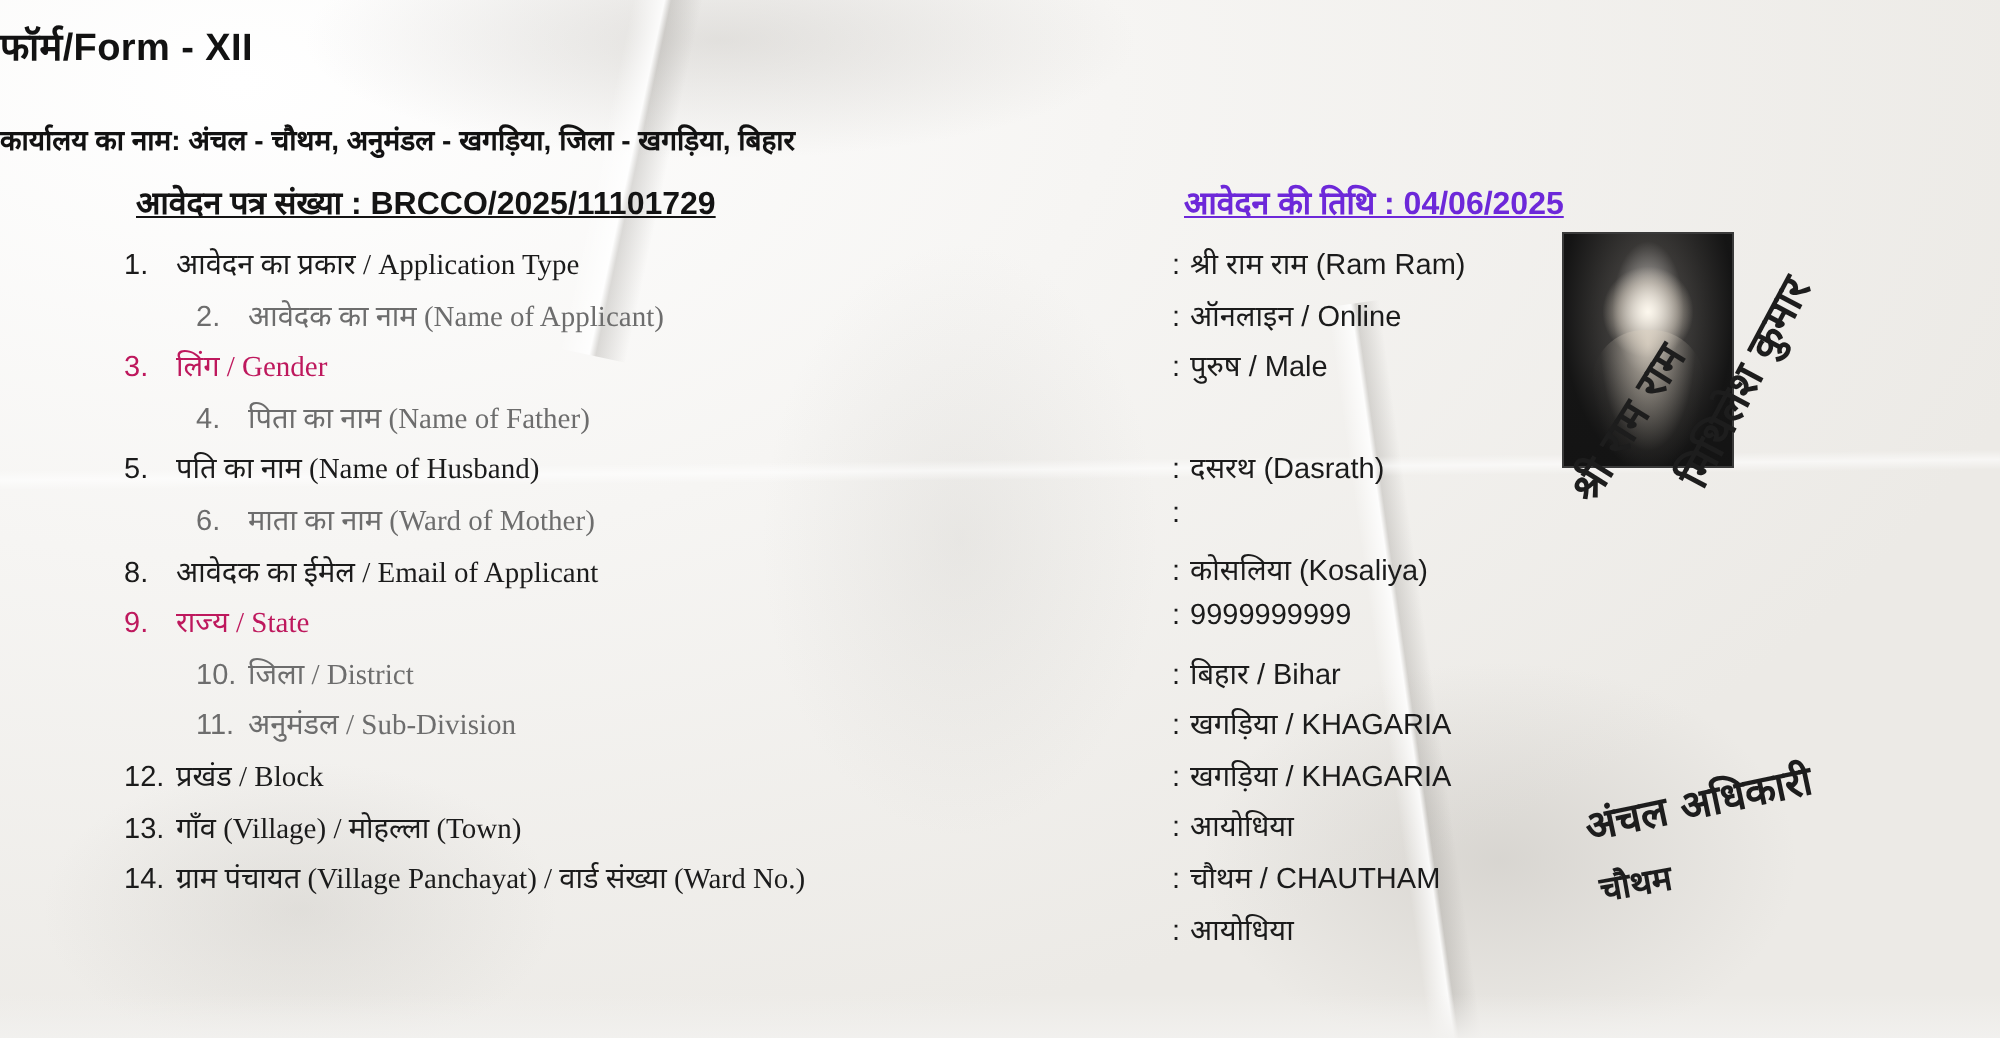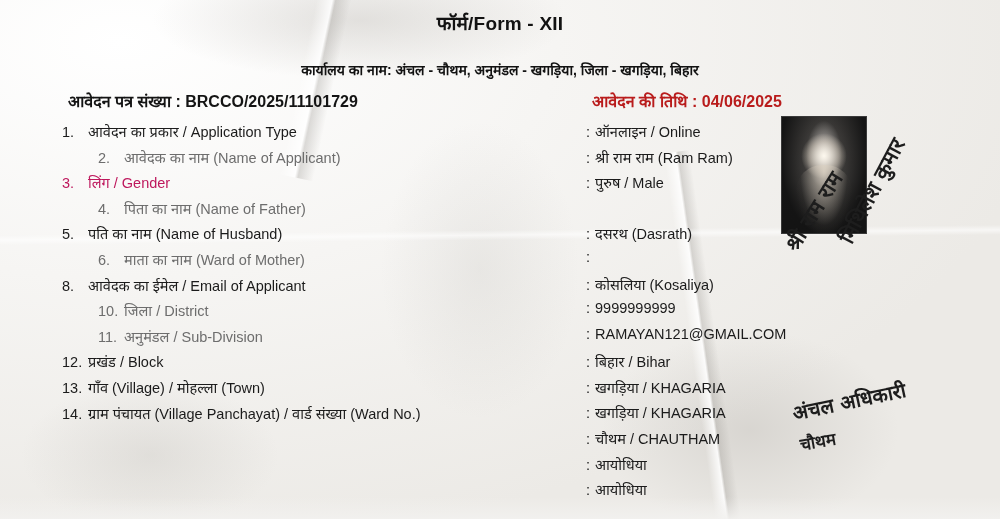--- a/index.html
+++ b/index.html
@@ -44,66 +44,68 @@
   .c2 { left: 690px; top: 150px; width: 26px; height: 380px; transform: rotate(-8deg); }
   .c3 { left: 0px; top: 230px; width: 1000px; height: 10px; background: linear-gradient(180deg, rgba(255,255,255,0), rgba(255,255,255,.6), rgba(255,255,255,0)); transform: rotate(-0.6deg); }
 
   .content {
     position: absolute;
     inset: 0;
   }
   .title1, .title2, .title3 {
     position: absolute;
     width: 100%;
-    text-align: center;
+    text-align: left;
     font-weight: bold;
     color: #121212;
   }
   .title1 { top: 10px; font-size: 19px; letter-spacing: .2px; }
   .title2 { top: 35px; font-size: 18px; }
   .title3 { top: 60px; font-size: 14px; }
 
   .appno {
     position: absolute;
     left: 68px;
     top: 90px;
     font-size: 16px;
     font-weight: bold;
     color: #141414;
     white-space: nowrap;
+    text-decoration: underline;
   }
   .appdate {
     position: absolute;
     left: 592px;
     top: 90px;
     font-size: 16px;
     font-weight: bold;
-    color: #b91c1c;
-    white-space: nowrap;
+    color: #6d28d9;
+    white-space: nowrap;
+    text-decoration: underline;
   }
 
   .rows {
     position: absolute;
     left: 62px;
     top: 121px;
     width: 560px;
   }
   .row {
     position: relative;
     height: 25.6px;
     font-size: 14.5px;
     color: #1b1b1b;
     white-space: nowrap;
   }
   .row .num {
     display: inline-block;
     width: 26px;
     text-align: left;
   }
-  .row .lbl { display: inline; }
+  .row .lbl { display: inline; font-family: Liberation Serif, serif; }
 
   .values {
     position: absolute;
     left: 586px;
     top: 121px;
     width: 230px;
   }
   .vrow {
     position: relative;
     height: 25.6px;
@@ -203,41 +205,41 @@
     <div class="appdate">आवेदन की तिथि : 04/06/2025</div>
 
     <div class="rows">
       <div class="row"><span class="num">1.</span><span class="lbl">आवेदन का प्रकार / Application Type</span></div>
       <div class="row fade-b"><span class="num">2.</span><span class="lbl">आवेदक का नाम (Name of Applicant)</span></div>
       <div class="row fade-a"><span class="num">3.</span><span class="lbl">लिंग / Gender</span></div>
       <div class="row fade-b"><span class="num">4.</span><span class="lbl">पिता का नाम (Name of Father)</span></div>
       <div class="row"><span class="num">5.</span><span class="lbl">पति का नाम (Name of Husband)</span></div>
       <div class="row fade-b"><span class="num">6.</span><span class="lbl">माता का नाम (Ward of Mother)</span></div>
       <div class="row"><span class="num">8.</span><span class="lbl">आवेदक का ईमेल / Email of Applicant</span></div>
+      <div class="row fade-a"><span class="num">9.</span><span class="lbl">राज्य / State</span></div>
       <div class="row fade-b"><span class="num">10.</span><span class="lbl">जिला / District</span></div>
       <div class="row fade-b"><span class="num">11.</span><span class="lbl">अनुमंडल / Sub-Division</span></div>
       <div class="row"><span class="num">12.</span><span class="lbl">प्रखंड / Block</span></div>
       <div class="row"><span class="num">13.</span><span class="lbl">गाँव (Village) / मोहल्ला (Town)</span></div>
       <div class="row"><span class="num">14.</span><span class="lbl">ग्राम पंचायत (Village Panchayat) / वार्ड संख्या (Ward No.)</span></div>
     </div>
 
     <div class="values">
+      <div class="vrow"><span class="colon">:</span><span>श्री राम राम (Ram Ram)</span></div>
       <div class="vrow"><span class="colon">:</span><span>ऑनलाइन / Online</span></div>
-      <div class="vrow"><span class="colon">:</span><span>श्री राम राम (Ram Ram)</span></div>
       <div class="vrow"><span class="colon">:</span><span>पुरुष / Male</span></div>
       <div class="vrow" style="height:51px;padding-top:25px;box-sizing:border-box;"><span class="colon">:</span><span>दसरथ (Dasrath)</span></div>
       <div class="vrow"><span class="colon">:</span><span></span></div>
       <div class="vrow"><span class="colon">:</span><span>कोसलिया (Kosaliya)</span></div>
       <div class="vrow"><span class="colon">:</span><span>9999999999</span></div>
-      <div class="vrow"><span class="colon">:</span><span>RAMAYAN121@GMAIL.COM</span></div>
       <div class="vrow"><span class="colon">:</span><span>बिहार / Bihar</span></div>
       <div class="vrow"><span class="colon">:</span><span>खगड़िया /  KHAGARIA</span></div>
       <div class="vrow"><span class="colon">:</span><span>खगड़िया / KHAGARIA</span></div>
+      <div class="vrow"><span class="colon">:</span><span>आयोधिया</span></div>
       <div class="vrow"><span class="colon">:</span><span>चौथम / CHAUTHAM</span></div>
-      <div class="vrow"><span class="colon">:</span><span>आयोधिया</span></div>
       <div class="vrow"><span class="colon">:</span><span>आयोधिया</span></div>
     </div>
 
     <div class="photo">
       <div class="halo"></div>
       <div class="body"></div>
     </div>
 
     <div class="signature">
       <div class="sig-text sig1">श्री राम राम</div>

